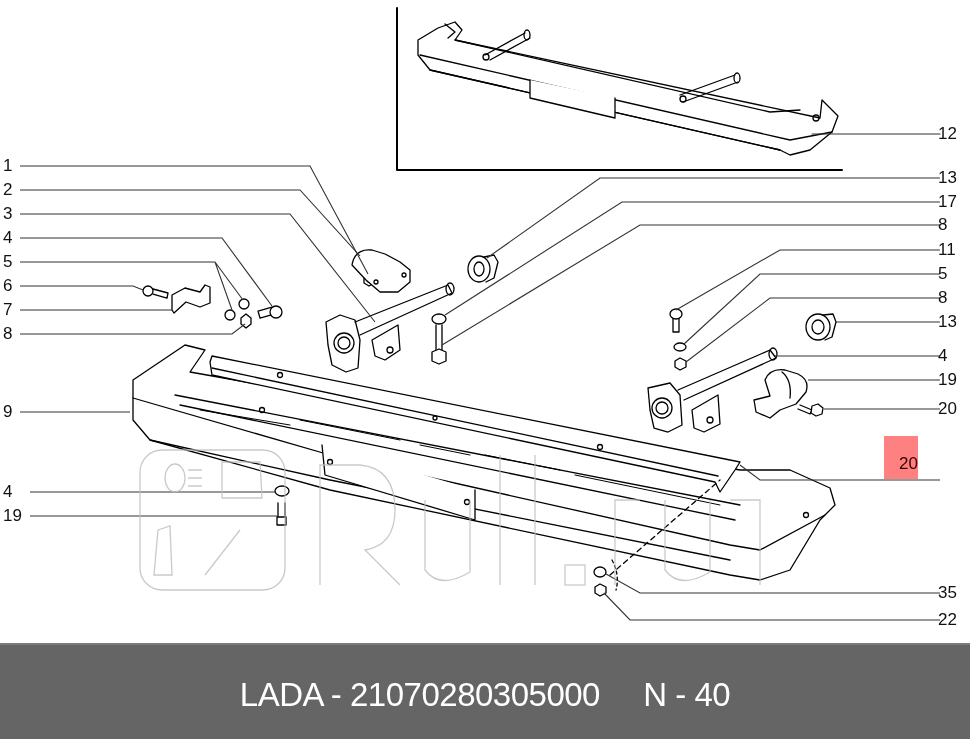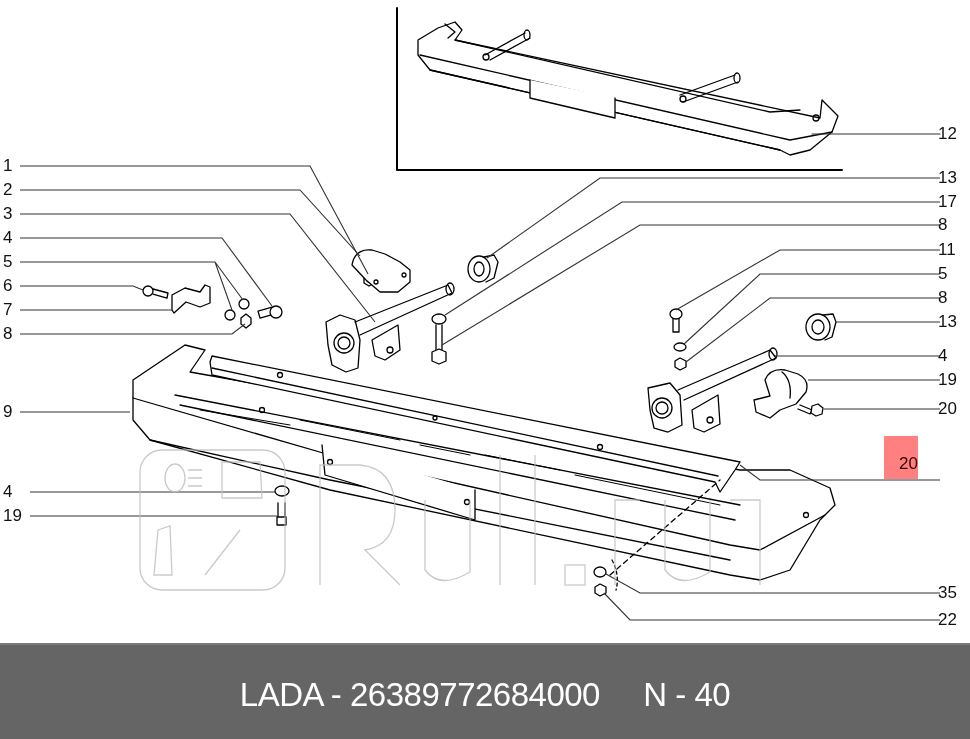--- a/index.html
+++ b/index.html
@@ -208,14 +208,14 @@
   <span class="callout-label right" style="left:938px;top:312px">13</span>
   <span class="callout-label right" style="left:938px;top:346px">4</span>
   <span class="callout-label right" style="left:938px;top:370px">19</span>
   <span class="callout-label right" style="left:938px;top:399px">20</span>
   <span class="callout-label right highlight" style="left:884px;top:436px;padding-top:18px;height:25px;line-height:20px">20</span>
   <span class="callout-label right" style="left:938px;top:583px">35</span>
   <span class="callout-label right" style="left:938px;top:610px">22</span>
 </div>
 
 <div id="footer">
-  <span>LADA</span><span> - </span><span>26389772684000</span><span>     </span><span>N - 40</span>
+  <span>LADA</span><span> - </span><span>21070280305000</span><span>     </span><span>N - 40</span>
 </div>
 
 </body></html>

